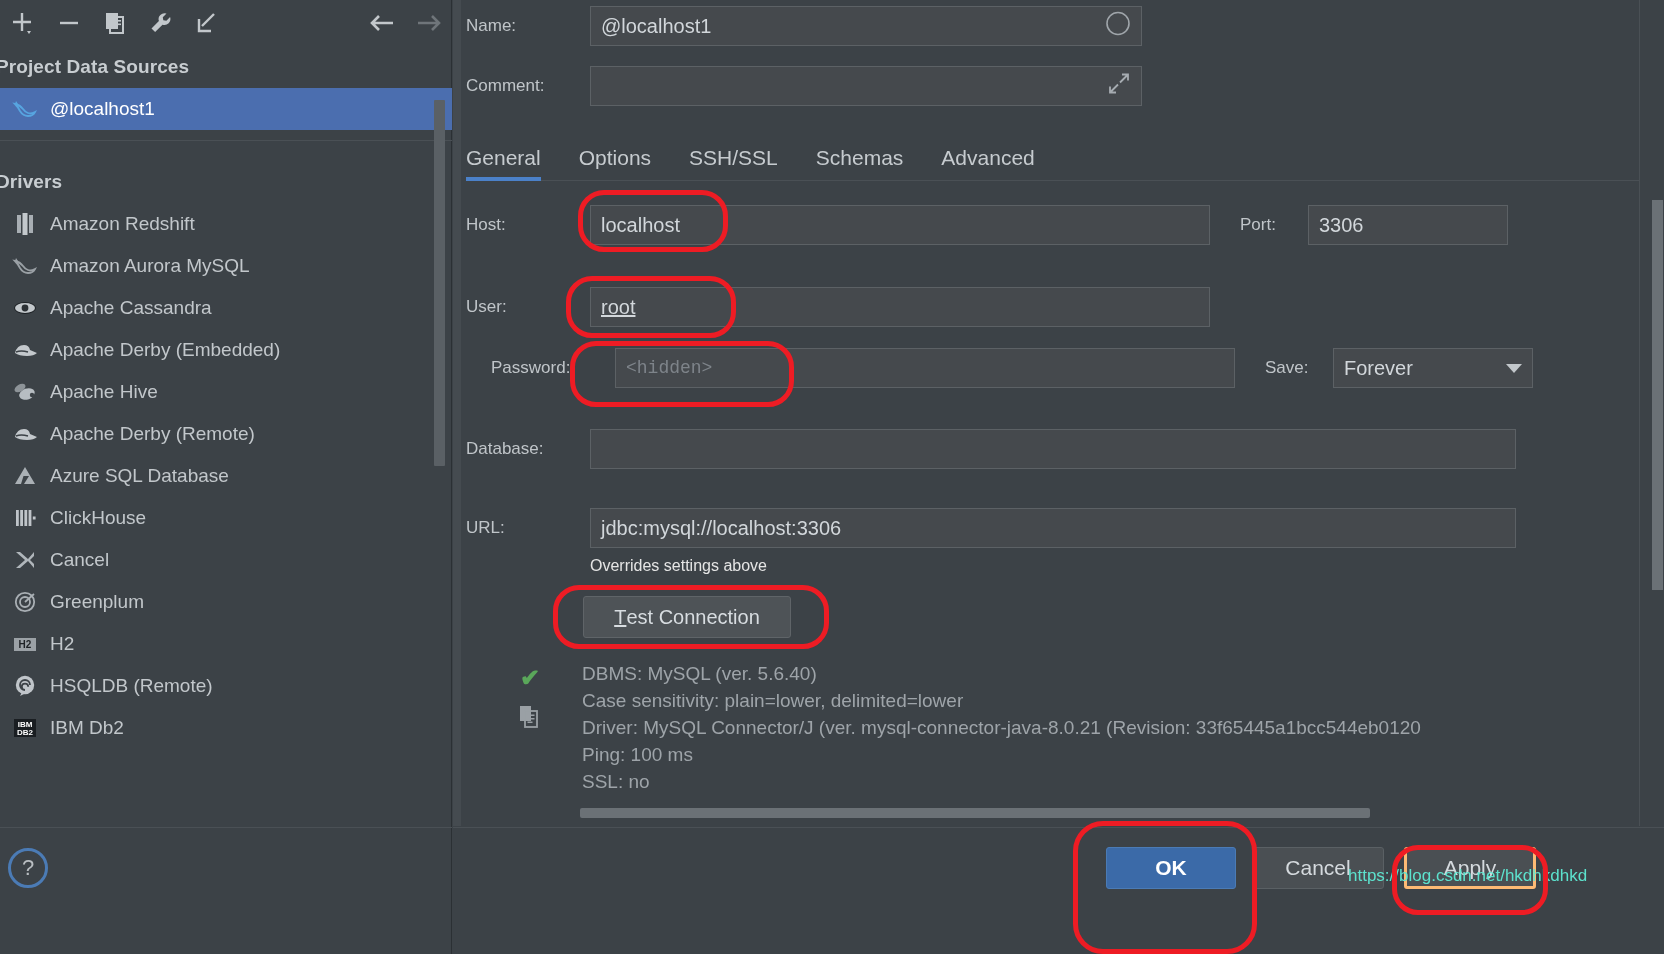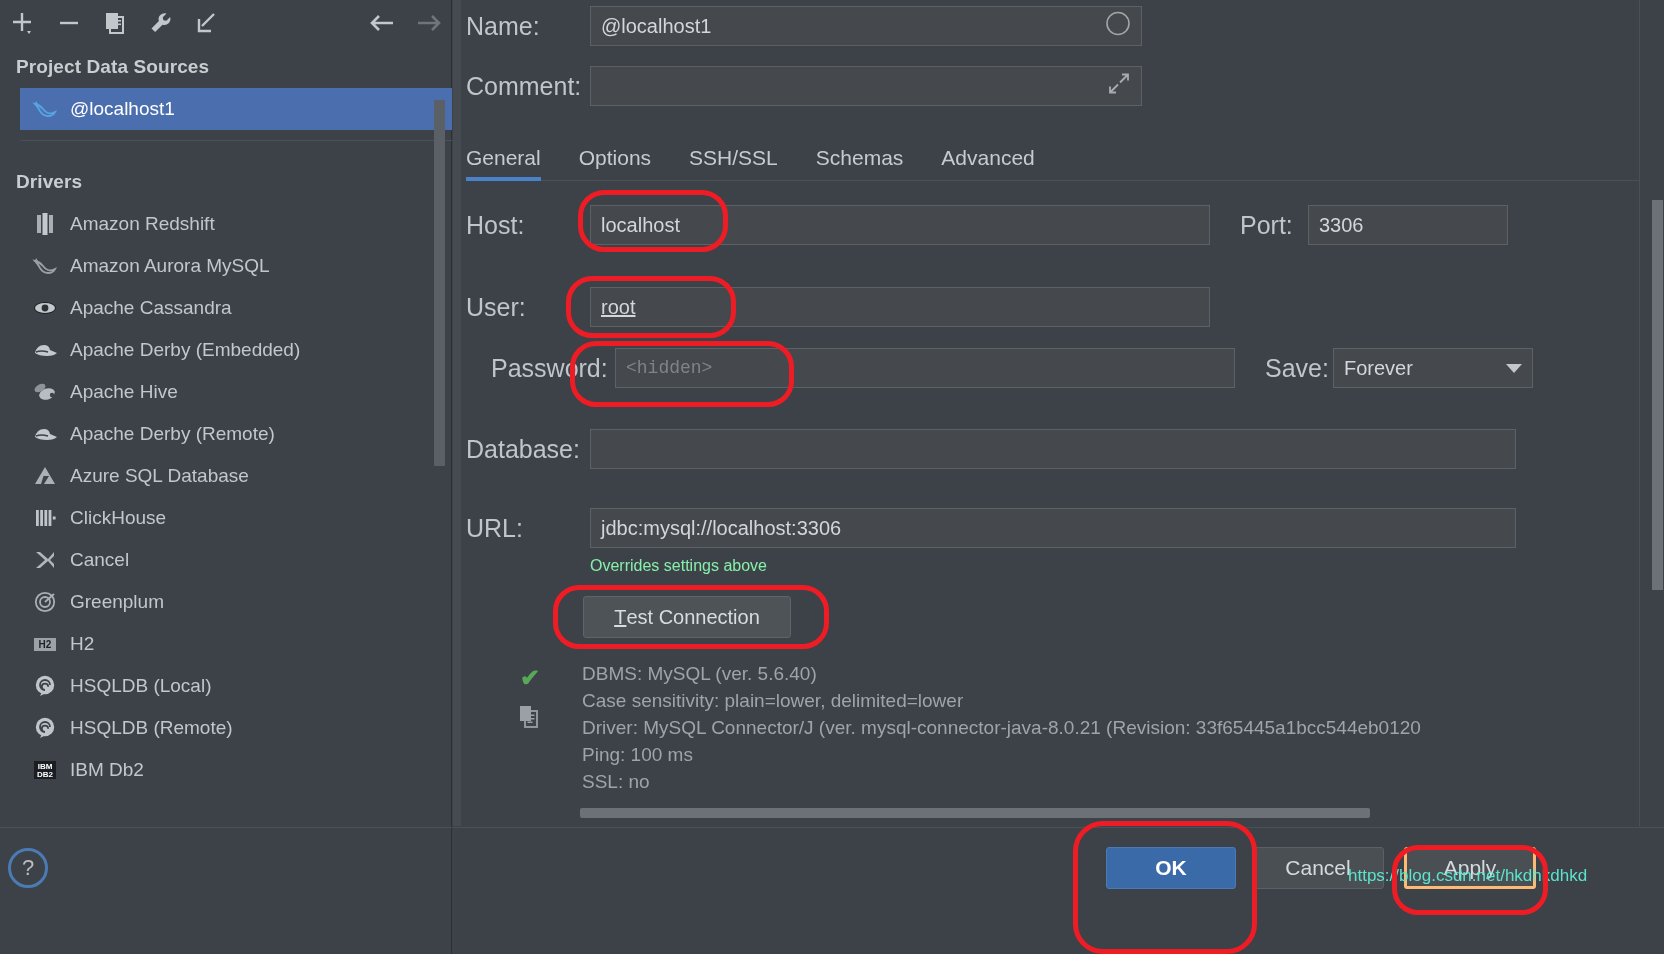--- a/index.html
+++ b/index.html
@@ -32,21 +32,20 @@
     display: flex; align-items: center; justify-content: center;
     position: relative;
   }
   .tb-btn svg { display: block; }
   .tb-spacer { flex: 1; }
 
   #tree-area {
     position: absolute; left: 0; top: 46px;
     width: 452px; height: 780px;
     overflow: hidden;
-    padding-left: 20px;
   }
   .tree-group-title {
     color: #c8cdd1;
     font-size: 19px;
     font-weight: bold;
     padding-left: 0px;
     margin-left: -4px;
     height: 42px;
     line-height: 42px;
     letter-spacing: 0.1px;
@@ -103,21 +102,21 @@
     width: 8px; height: 826px;
     background: #454b50;
   }
 
   .field-row {
     position: absolute;
     display: flex; align-items: center;
   }
   .field-label {
     color: #c0c5c9;
-    font-size: 25px;
+    font-size: 17px;
     white-space: nowrap;
   }
   .textfield {
     background: #45494d;
     border: 1px solid #5c6165;
     color: #d2d7db;
     font-size: 20px;
     height: 40px;
     display: flex; align-items: center;
     padding: 0 10px;
@@ -166,21 +165,21 @@
   }
   .caret {
     width: 0; height: 0;
     border-left: 8px solid transparent;
     border-right: 8px solid transparent;
     border-top: 9px solid #c2c7cb;
   }
 
   .hint-text {
     position: absolute;
-    color: #86efac;
+    color: #e5e5e5;
     font-size: 16px;
   }
 
   .push-button {
     background: #4e5357;
     border: 1px solid #5f6468;
     border-radius: 3px;
     color: #d8dde1;
     font-size: 20px;
     display: flex; align-items: center; justify-content: center;
@@ -467,30 +466,20 @@
       <div class="tree-row">
         <span class="tree-icon">
           <svg width="28" height="22" viewBox="0 0 28 22">
               <rect x="3" y="5" width="22" height="13" fill="#9ba1a6"></rect>
               <text x="14" y="15.4" font-family="Liberation Sans" font-size="10" font-weight="bold" fill="#1e2226" text-anchor="middle">H2</text>
             </svg>
         </span>
         <span class="tree-label">H2</span>
       </div>
 
-      <div class="tree-row">
-        <span class="tree-icon">
-          <svg width="26" height="24" viewBox="0 0 26 24">
-              <circle cx="13" cy="11" r="9.2" fill="#c0c5ca"></circle>
-              <path d="M18 11 a5 5 0 1 0 -5 5 a3.2 3.2 0 1 1 3.2 -3.2" fill="none" stroke="#3c4247" stroke-width="1.8"></path>
-              <path d="M10 18 L8 22 L13 19.5" fill="#c0c5ca"></path>
-            </svg>
-        </span>
-        <span class="tree-label">HSQLDB (Local)</span>
-      </div>
 
       <div class="tree-row">
         <span class="tree-icon">
           <svg width="26" height="24" viewBox="0 0 26 24">
               <circle cx="13" cy="11" r="9.2" fill="#c0c5ca"></circle>
               <path d="M18 11 a5 5 0 1 0 -5 5 a3.2 3.2 0 1 1 3.2 -3.2" fill="none" stroke="#3c4247" stroke-width="1.8"></path>
               <path d="M10 18 L8 22 L13 19.5" fill="#c0c5ca"></path>
             </svg>
         </span>
         <span class="tree-label">HSQLDB (Remote)</span>

